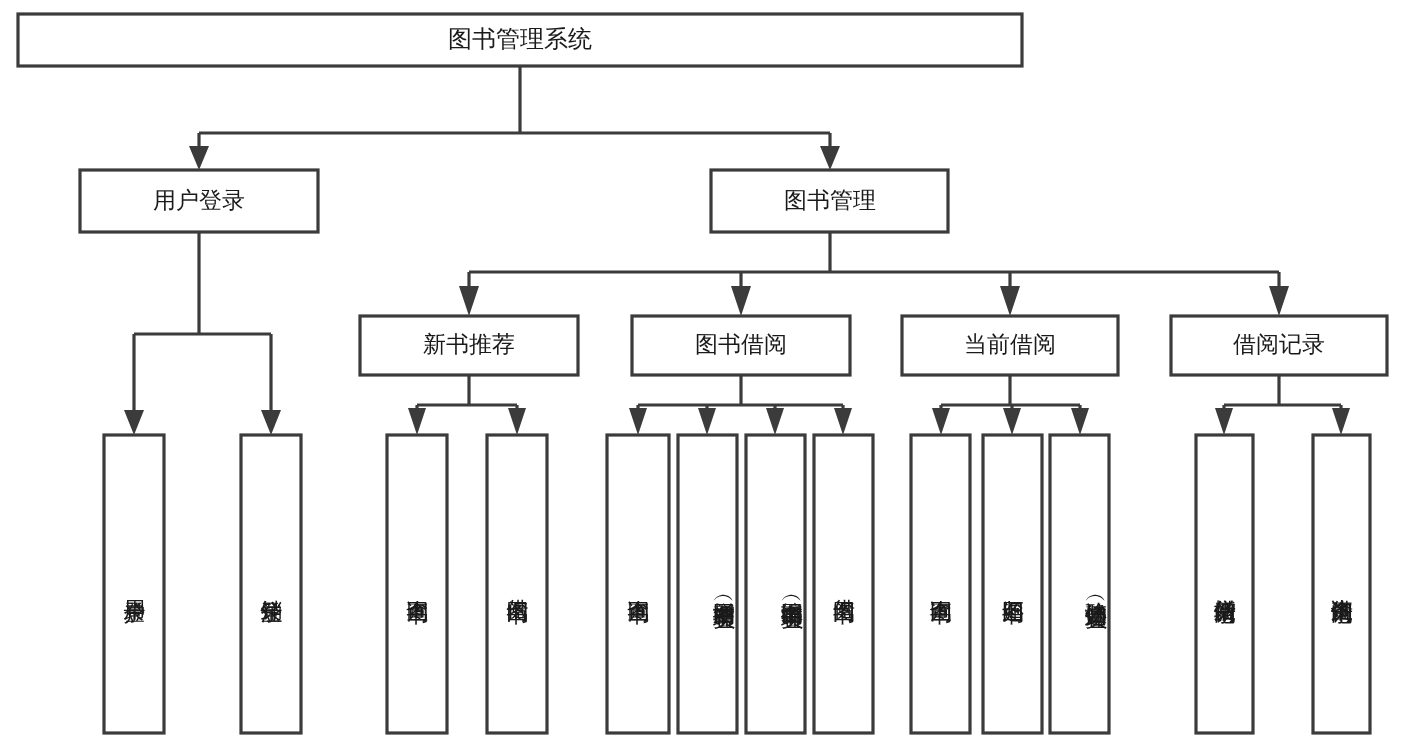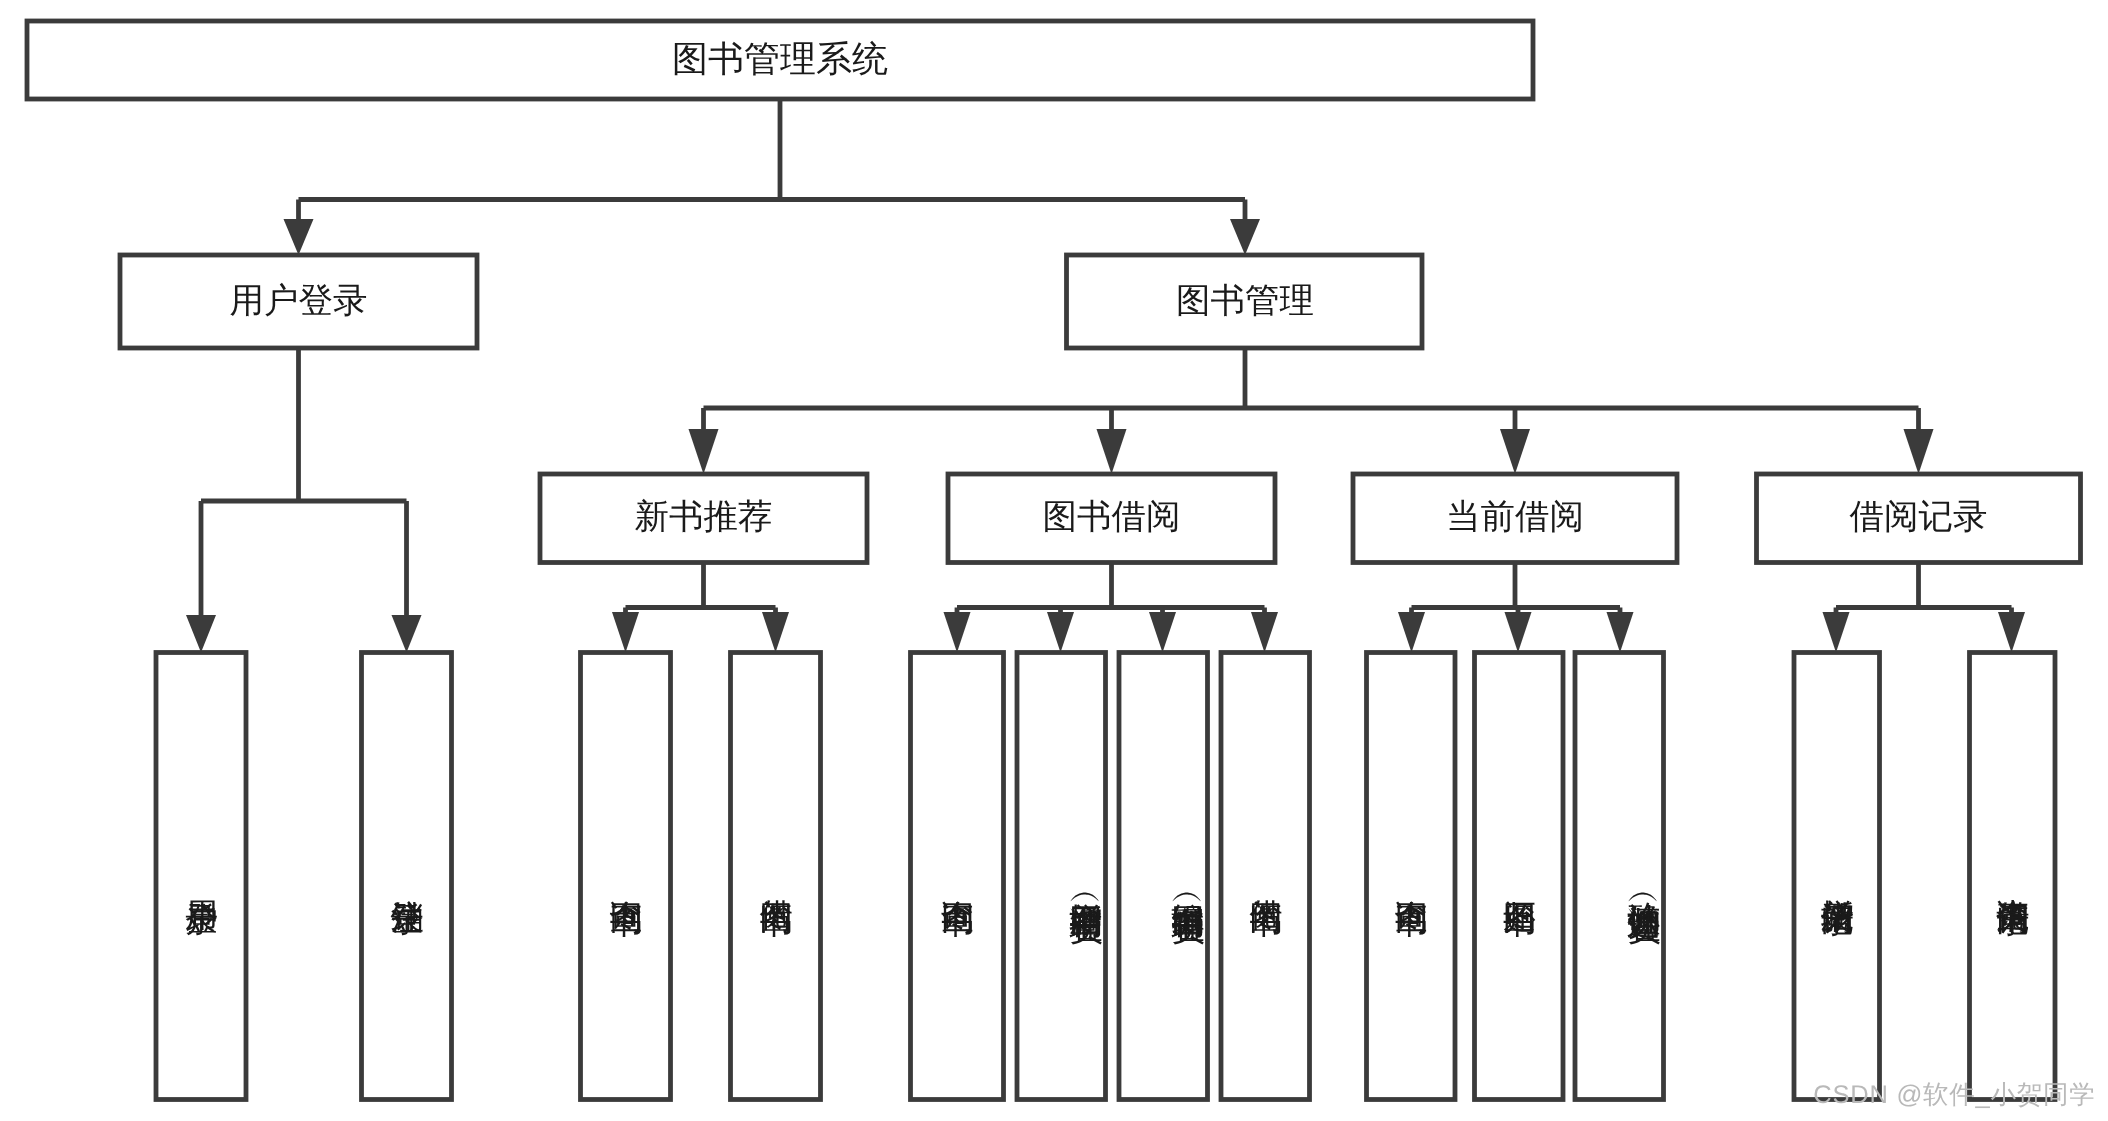--- a/index.html
+++ b/index.html
@@ -209,14 +209,13 @@
   <div class="leaf-label-wrap" style="left:607px;  top:435px; width:62px; height:298px;">查询图书</div>
   <div class="leaf-label-wrap" style="left:678px;  top:435px; width:59px; height:298px; align-items:flex-start; padding-top:8px; box-sizing:border-box;">新增图书（管理员）</div>
   <div class="leaf-label-wrap" style="left:746px;  top:435px; width:59px; height:298px; align-items:flex-start; padding-top:8px; box-sizing:border-box;">编辑图书（管理员）</div>
   <div class="leaf-label-wrap" style="left:814px;  top:435px; width:59px; height:298px;">借阅图书</div>
   <div class="leaf-label-wrap" style="left:911px;  top:435px; width:59px; height:298px;">查询图书</div>
   <div class="leaf-label-wrap" style="left:983px;  top:435px; width:59px; height:298px;">归还图书</div>
   <div class="leaf-label-wrap" style="left:1050px; top:435px; width:59px; height:298px; align-items:flex-start; padding-top:8px; box-sizing:border-box;">确认归还（管理员）</div>
   <div class="leaf-label-wrap" style="left:1196px; top:435px; width:57px; height:298px;">新增借阅记录</div>
   <div class="leaf-label-wrap" style="left:1313px; top:435px; width:57px; height:298px;">查询借阅记录</div>
 
-  <div class="watermark">CSDN @软件_小贺同学</div>
 </div>
 
 </body></html>

